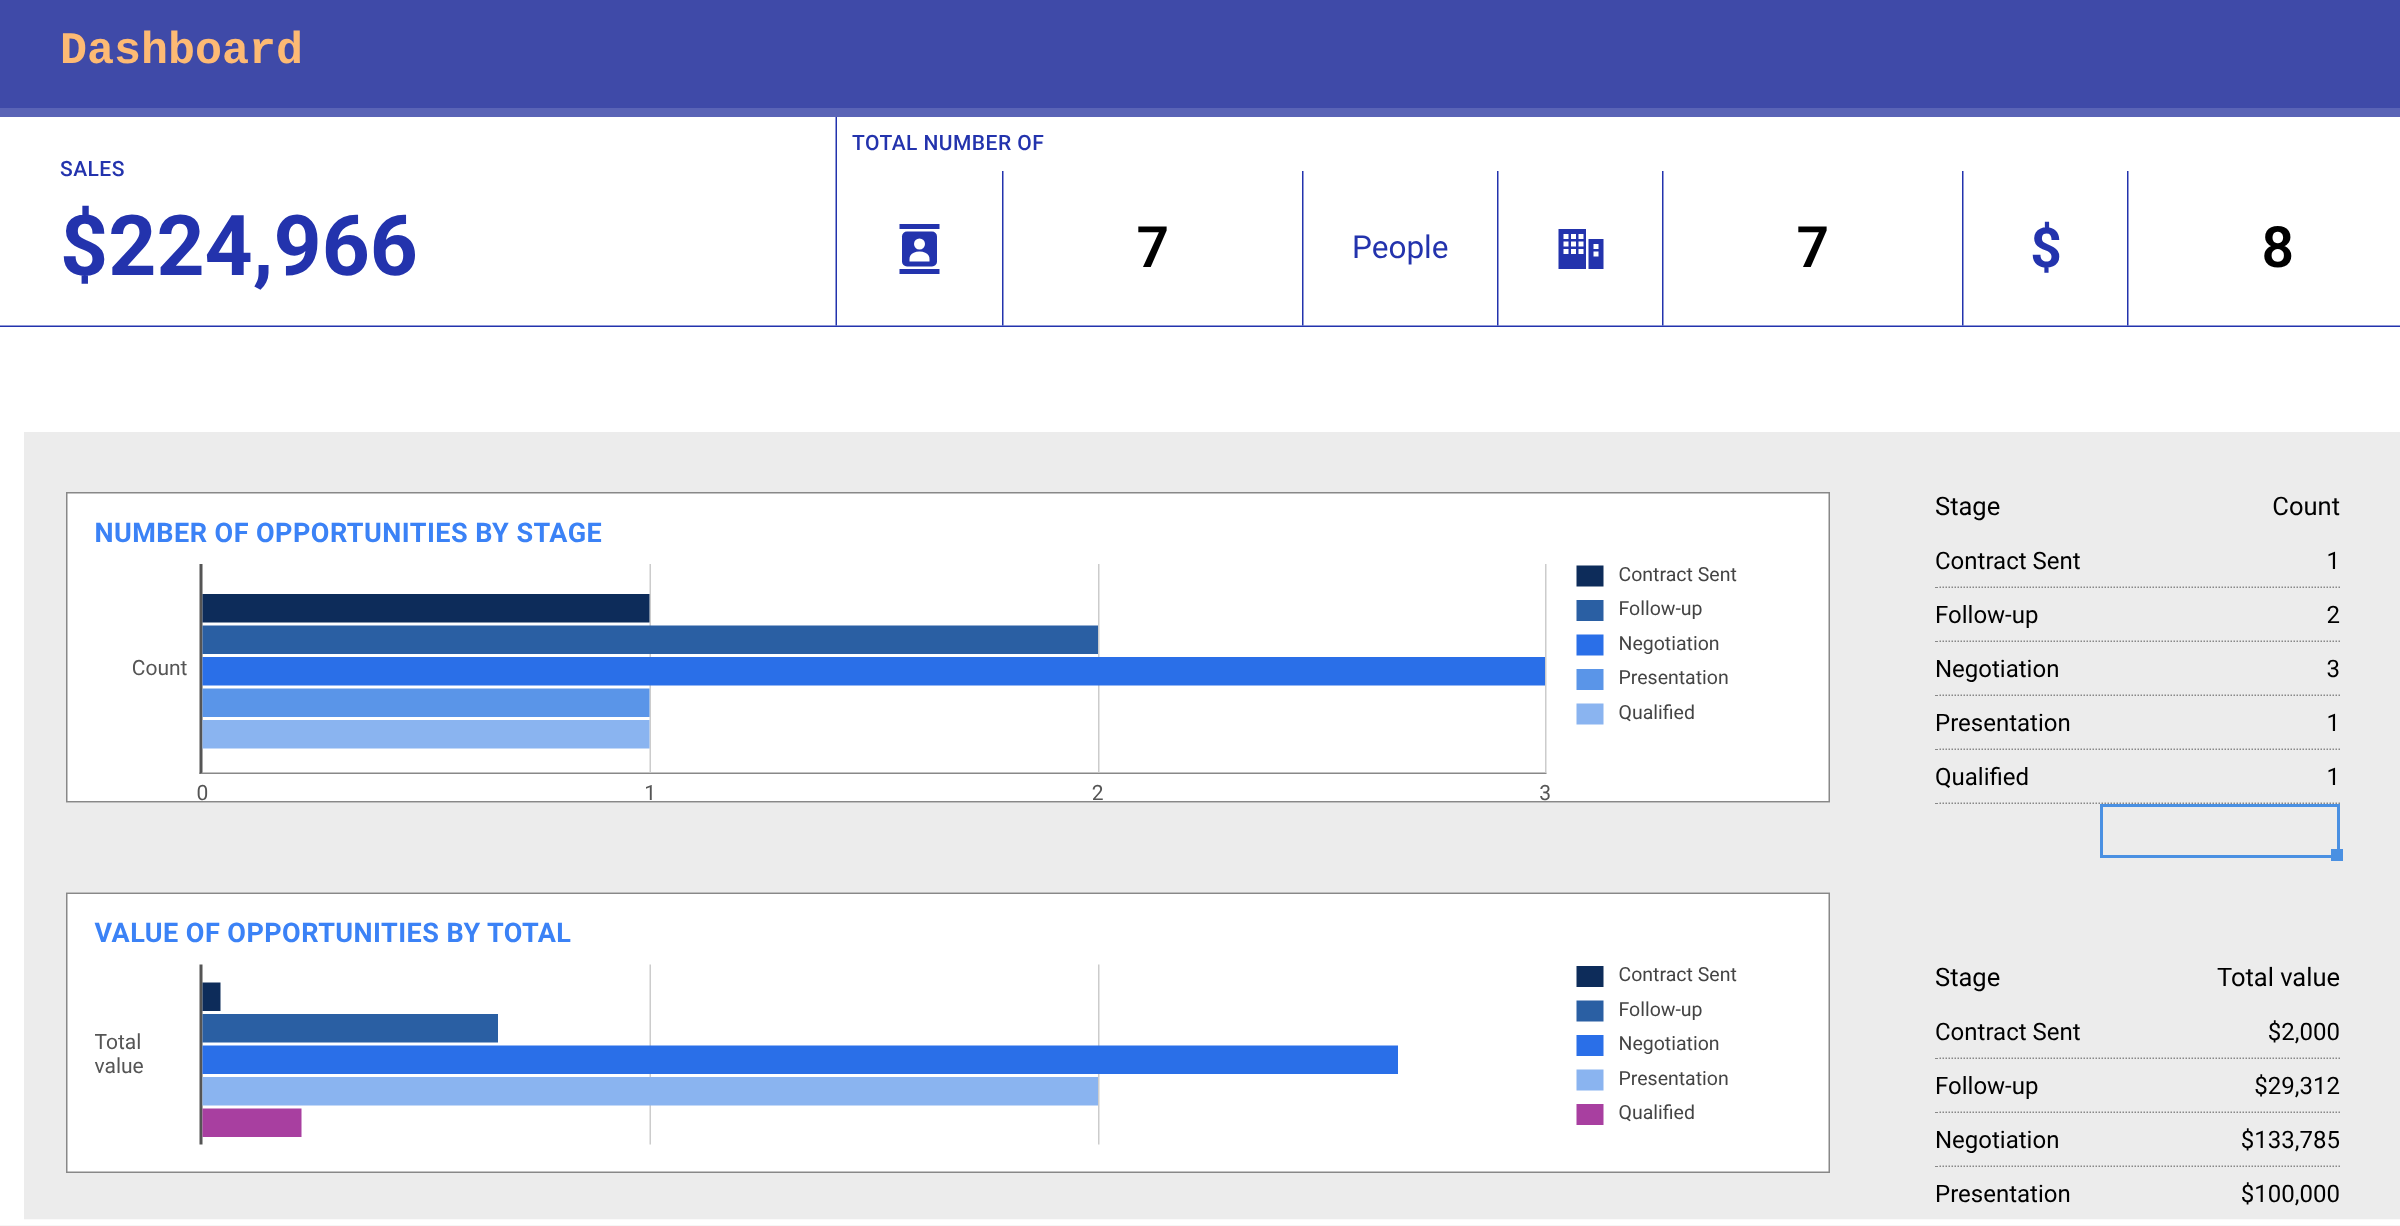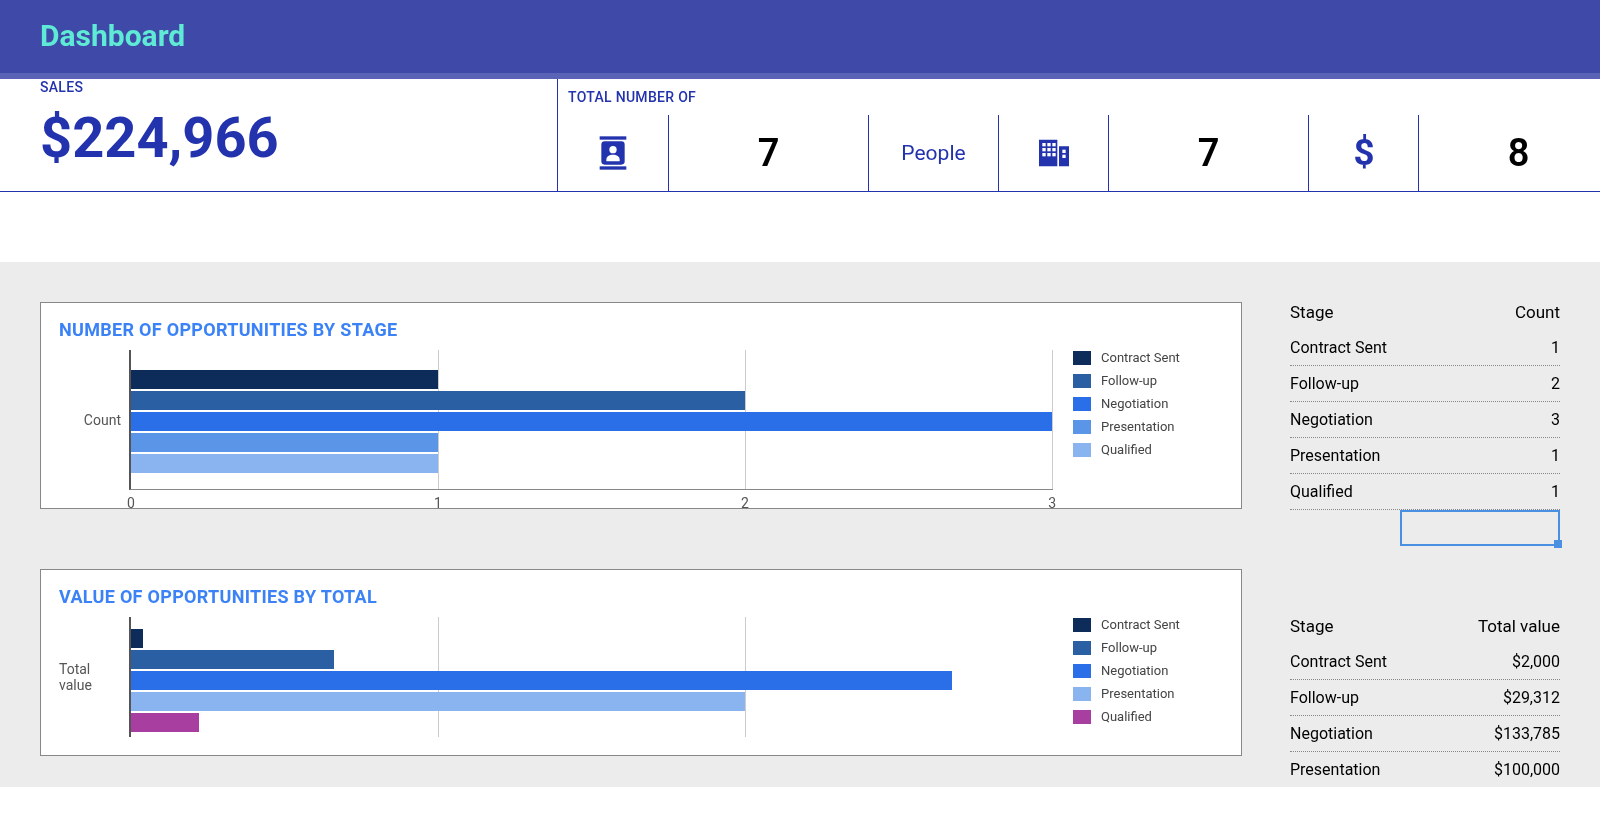--- a/index.html
+++ b/index.html
@@ -8,31 +8,32 @@
   background: #fff;
   width: 1600px;
   color: #000;
 }
 .header {
   background: #3f4aa8;
   padding: 18px 40px 20px;
   border-bottom: 6px solid #5a64b6;
 }
 .header h1 {
-  color: #5eead4;
+  color: #fdba74;
   font-size: 30px;
   font-weight: 700;
+  font-family: Liberation Mono, monospace;
 }
 .summary-row {
   display: flex;
   border-bottom: 1px solid #2333ad;
 }
 .summary-left {
   flex: 0 0 558px;
-  padding: 0 40px 20px;
+  padding: 27px 40px 20px;
   border-right: 1px solid #2333ad;
 }
 .summary-label {
   color: #2333ad;
   font-size: 14px;
   font-weight: 500;
   letter-spacing: 0.3px;
   margin-bottom: 10px;
 }
 .summary-value {
@@ -60,23 +61,24 @@
   padding: 14px 10px;
 }
 .stat-cell.icon { width: 110px; }
 .stat-cell.num { width: 200px; font-size: 38px; font-weight: 600; color: #000; }
 .stat-cell.lbl { width: 130px; color: #2333ad; font-size: 21px; }
 .stat-cell:first-child { border-left: none; }
 .icon-svg { width: 40px; height: 40px; fill: #2333ad; }
 .charts-area {
   background: #ececec;
   margin-top: 70px;
-  padding: 40px 40px 0 40px;
-  display: flex;
-  gap: 48px;
+  padding: 40px 40px 0 28px;
+  display: flex;
+  gap: 70px;
+  margin-left: 16px;
 }
 .chart-col { flex: 1; }
 .tables-col { flex: 0 0 270px; }
 .chart-card {
   background: #fff;
   border: 1px solid #888;
   margin-bottom: 60px;
 }
 .chart-title {
   color: #3b82f6;

